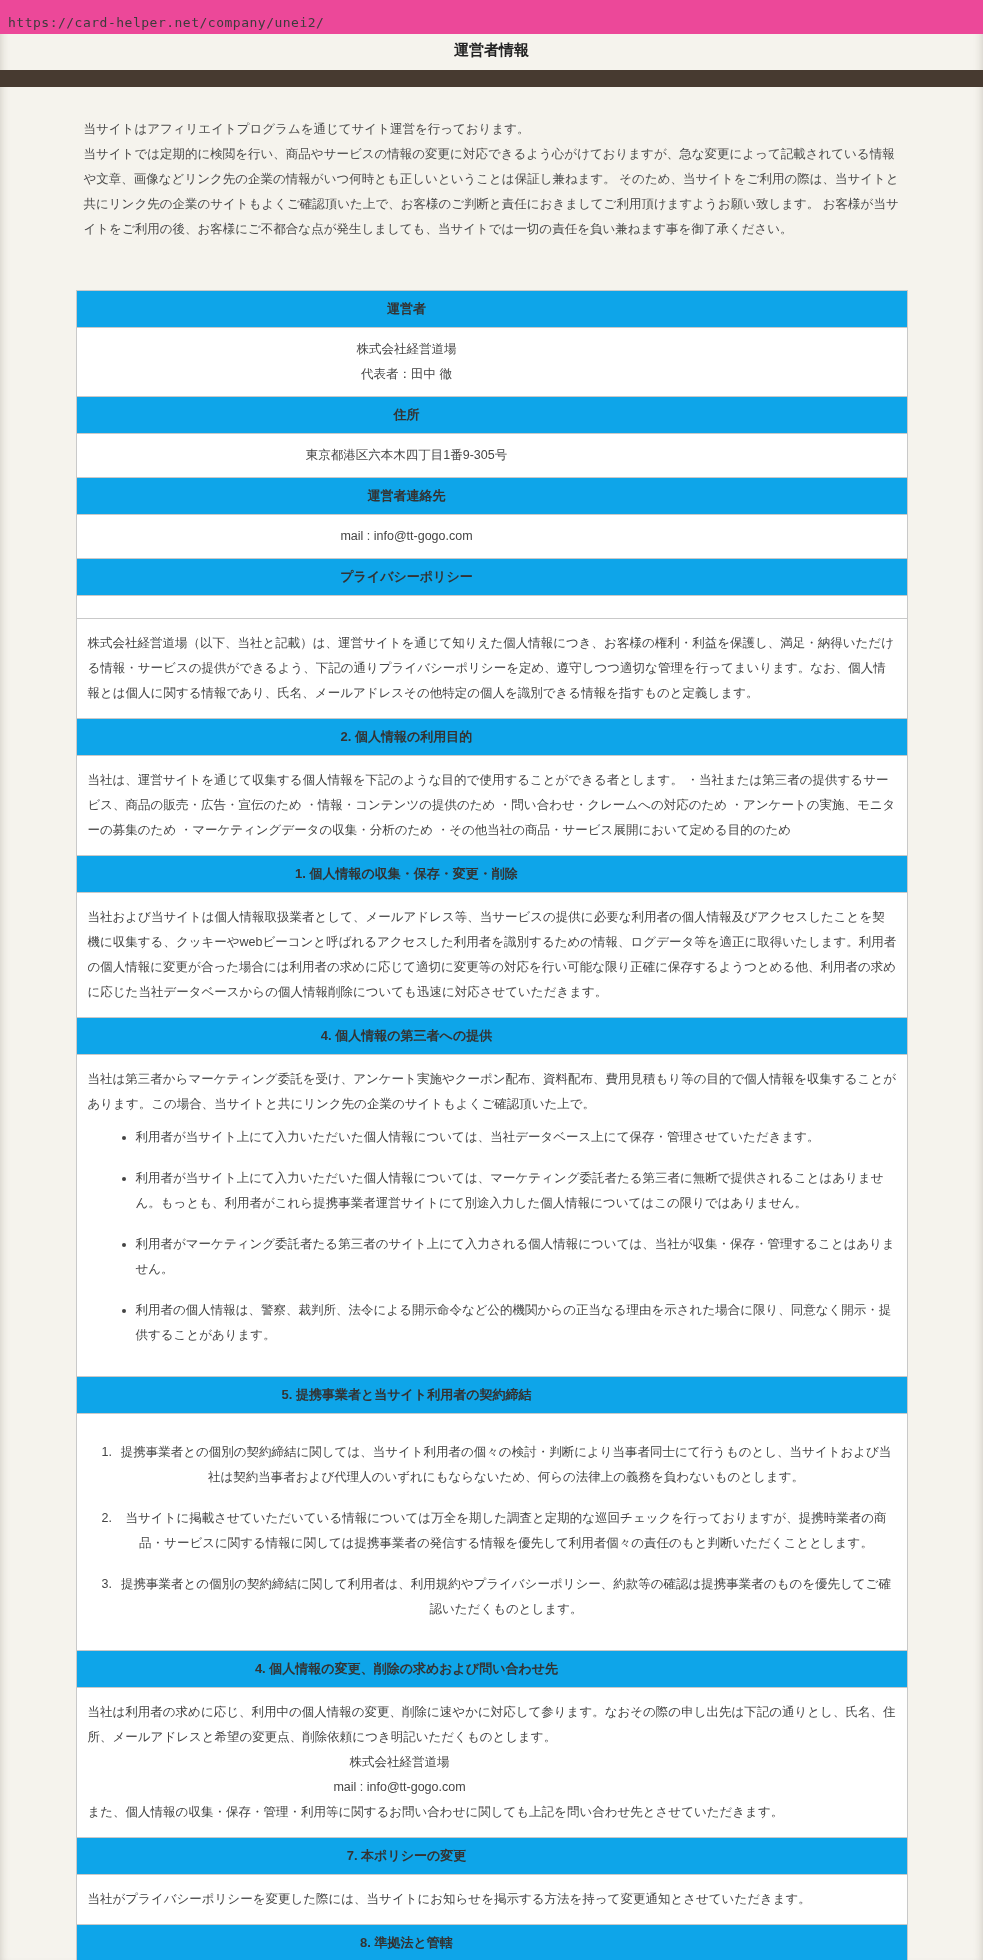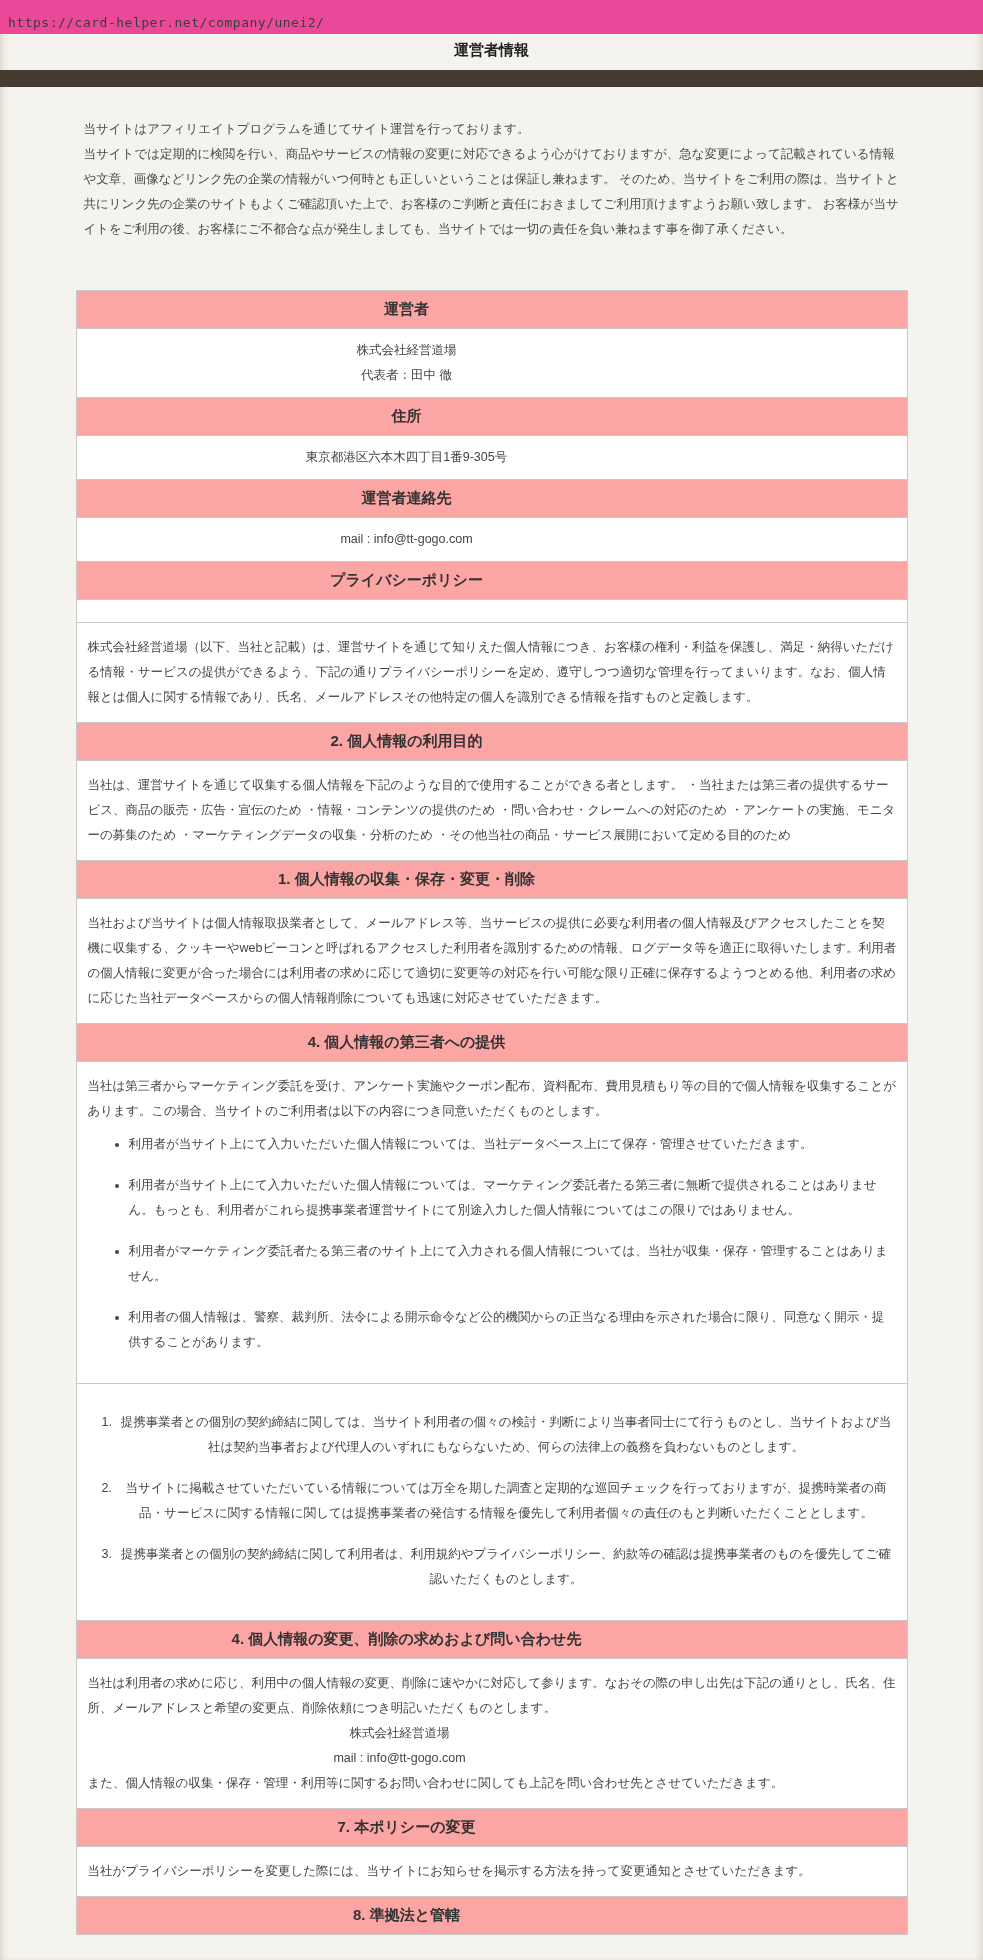--- a/index.html
+++ b/index.html
@@ -25,45 +25,45 @@
     color:#222;
     padding:7px 0 10px 0;
   }
   .accent-bar{height:17px;background:#473a30;}
   .content{width:832px;margin:0 auto;padding-top:30px;}
   .intro{margin:0 0 48px 8px;width:822px;}
   .intro p{margin:0;font-size:12.5px;line-height:25px;color:#4a4a4a;}
   table.info{width:100%;border-collapse:collapse;background:#fff;}
   table.info td{border:1px solid #c9c9c9;vertical-align:top;}
   td.th{
-    background:#fca5a5;
+    background:#0ea5e9;
     font-weight:bold;
     text-align:center;
-    font-size:15px;
+    font-size:13px;
     color:#333;
     padding:9px 185px 9px 15px;
   }
   td.centerv{
     text-align:center;
     font-size:12.5px;
     color:#444;
     line-height:25px;
     padding:9px 185px 9px 15px;
   }
   td.spacer{height:20px;background:#fff;}
   td.bodyv{
     font-size:12.5px;
     color:#444;
     line-height:25px;
     padding:12px 10px 12px 11px;
   }
   td.bodyv p{margin:0;}
   td.bodyv p.list-intro{margin:0 0 6px 0;}
   td.bodyv ul{margin:6px 0 4px 0;padding-left:32px;}
-  td.bodyv ul li{margin:8px 0 16px 9px;}
+  td.bodyv ul li{margin:8px 0 16px 16px;}
   td.bodyv ol{margin:14px 0 10px 0;padding-left:28px;}
   td.bodyv ol li{margin:8px 0 16px 0;text-align:center;}
   .c-line{text-align:center;padding-right:185px;line-height:25px;}
 </style>
 </head>
 <body>
 
 <div class="url-bar">https://card-helper.net/company/unei2/</div>
 
 <div class="page-title">運営者情報</div>
@@ -120,28 +120,31 @@
         <tr>
           <td class="bodyv">
             <p>当社および当サイトは個人情報取扱業者として、メールアドレス等、当サービスの提供に必要な利用者の個人情報及びアクセスしたことを契機に収集する、クッキーやwebビーコンと呼ばれるアクセスした利用者を識別するための情報、ログデータ等を適正に取得いたします。利用者の個人情報に変更が合った場合には利用者の求めに応じて適切に変更等の対応を行い可能な限り正確に保存するようつとめる他、利用者の求めに応じた当社データベースからの個人情報削除についても迅速に対応させていただきます。</p>
           </td>
         </tr>
         <tr>
           <td class="th">4. 個人情報の第三者への提供</td>
         </tr>
         <tr>
           <td class="bodyv">
-            <p class="list-intro">当社は第三者からマーケティング委託を受け、アンケート実施やクーポン配布、資料配布、費用見積もり等の目的で個人情報を収集することがあります。この場合、当サイトのご利用者は以下の内容につき同意いただくものとします。</p>
+            <p class="list-intro">当社は第三者からマーケティング委託を受け、アンケート実施やクーポン配布、資料配布、費用見積もり等の目的で個人情報を収集することがあります。この場合、当サイトと共にリンク先の企業のサイトもよくご確認頂いた上で。</p>
             <ul>
               <li>利用者が当サイト上にて入力いただいた個人情報については、当社データベース上にて保存・管理させていただきます。</li>
               <li>利用者が当サイト上にて入力いただいた個人情報については、マーケティング委託者たる第三者に無断で提供されることはありません。もっとも、利用者がこれら提携事業者運営サイトにて別途入力した個人情報についてはこの限りではありません。</li>
               <li>利用者がマーケティング委託者たる第三者のサイト上にて入力される個人情報については、当社が収集・保存・管理することはありません。</li>
               <li>利用者の個人情報は、警察、裁判所、法令による開示命令など公的機関からの正当なる理由を示された場合に限り、同意なく開示・提供することがあります。</li>
             </ul>
           </td>
+        </tr>
+        <tr>
+          <td class="th">5. 提携事業者と当サイト利用者の契約締結</td>
         </tr>
         <tr>
           <td class="bodyv">
             <ol>
               <li>提携事業者との個別の契約締結に関しては、当サイト利用者の個々の検討・判断により当事者同士にて行うものとし、当サイトおよび当社は契約当事者および代理人のいずれにもならないため、何らの法律上の義務を負わないものとします。</li>
               <li>当サイトに掲載させていただいている情報については万全を期した調査と定期的な巡回チェックを行っておりますが、提携時業者の商品・サービスに関する情報に関しては提携事業者の発信する情報を優先して利用者個々の責任のもと判断いただくこととします。</li>
               <li>提携事業者との個別の契約締結に関して利用者は、利用規約やプライバシーポリシー、約款等の確認は提携事業者のものを優先してご確認いただくものとします。</li>
             </ol>
           </td>
         </tr>

